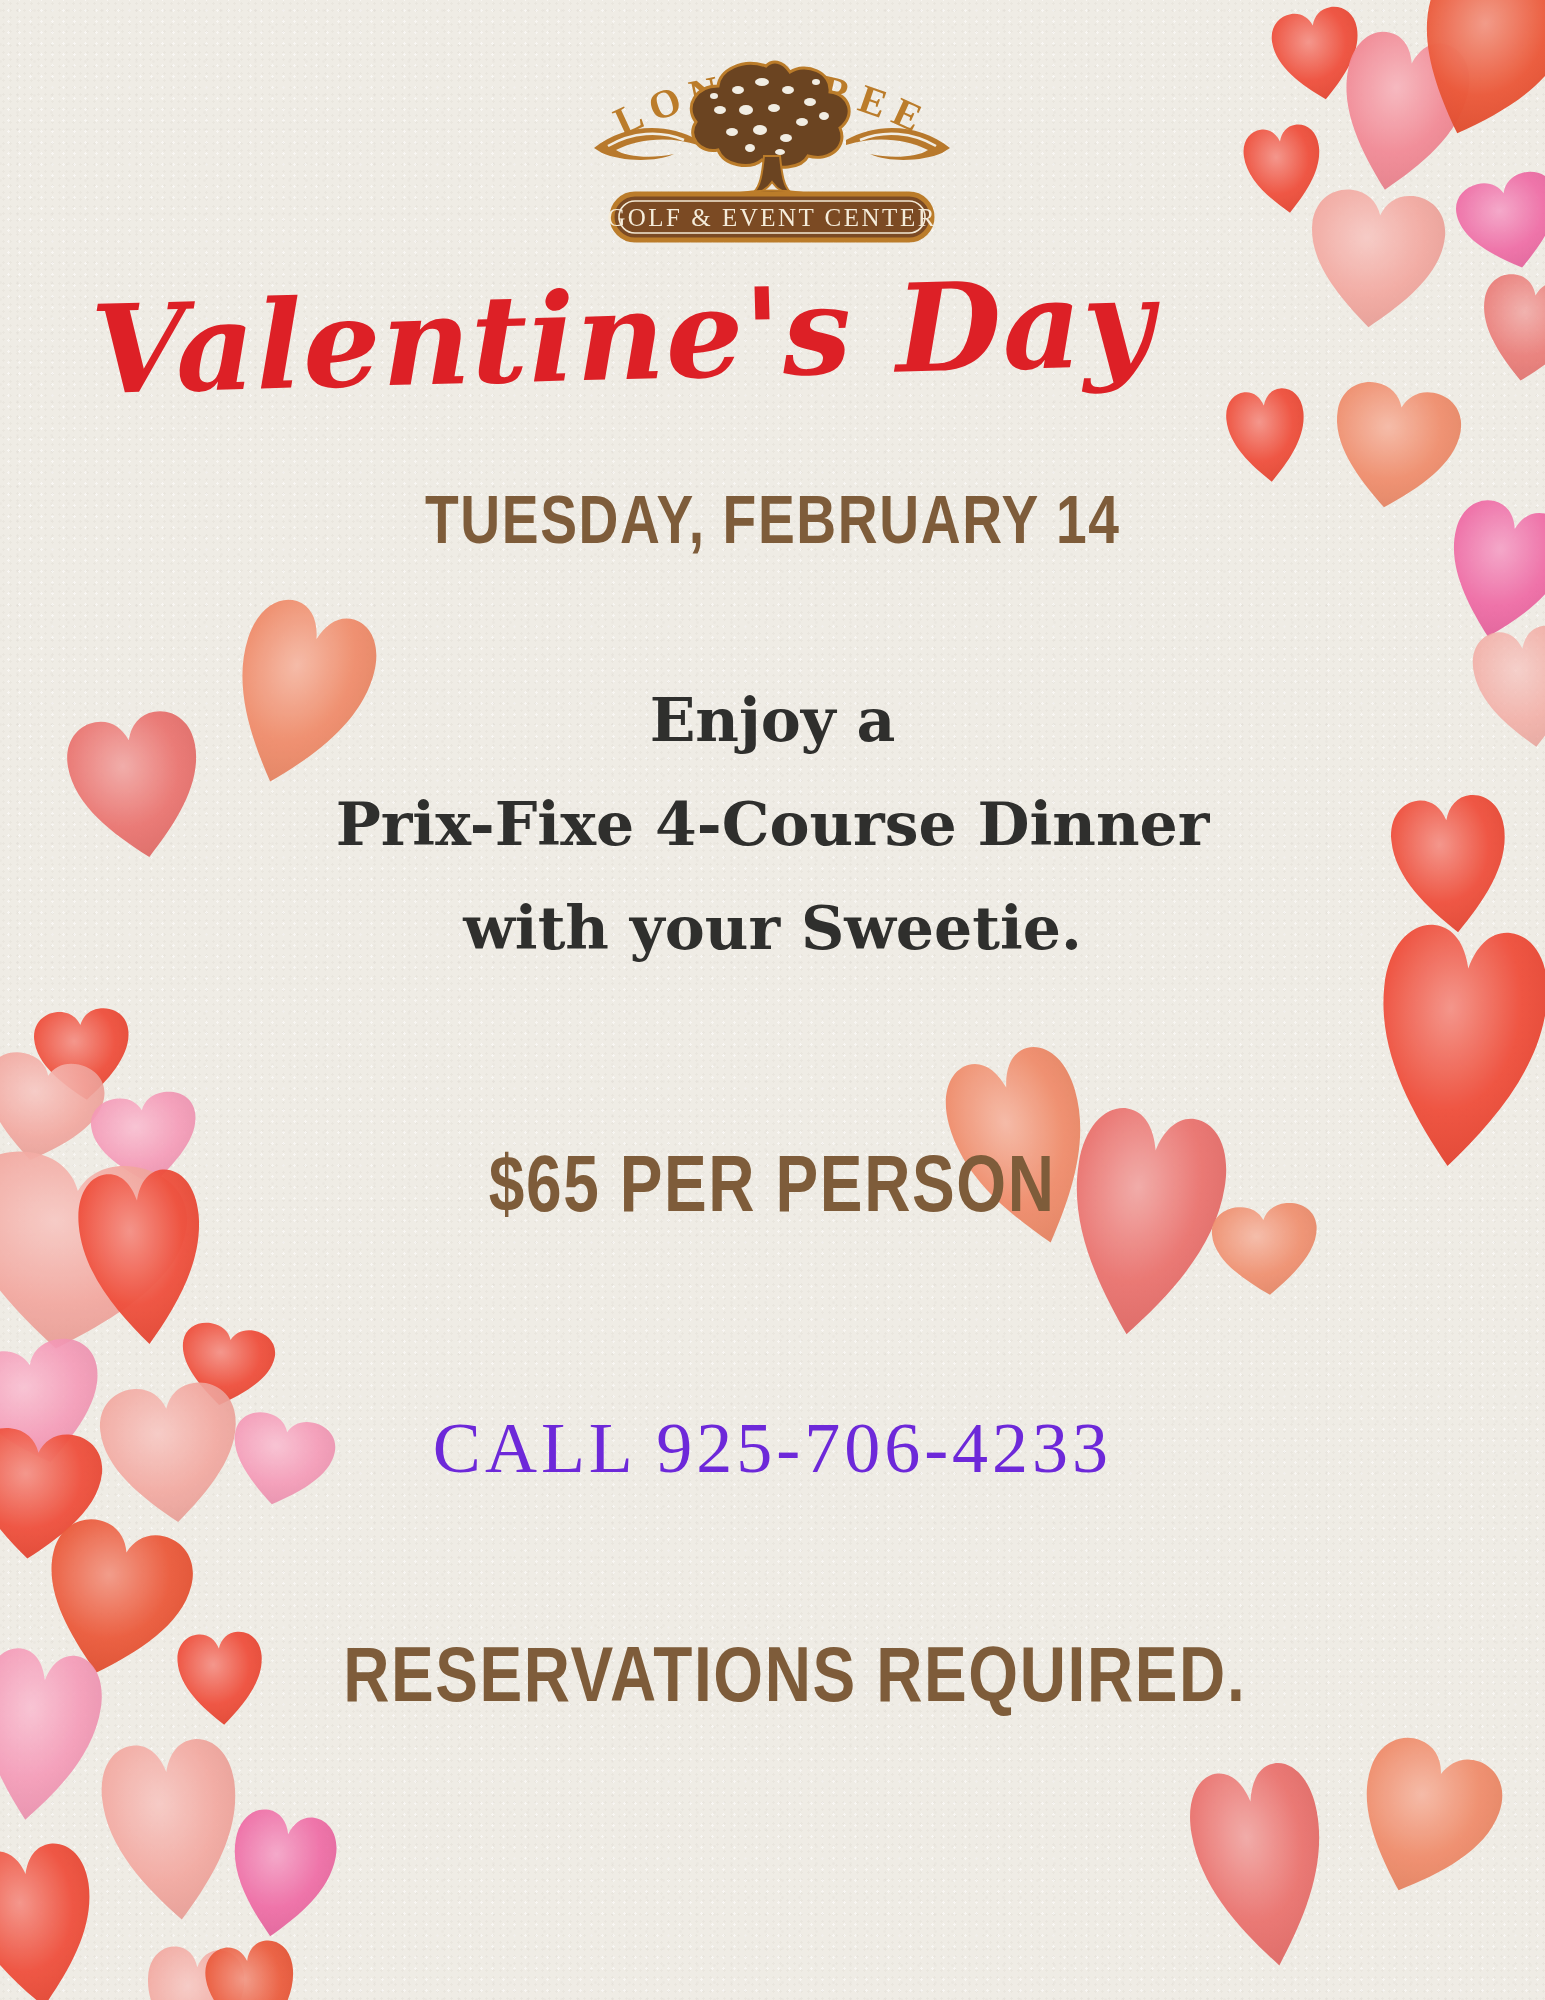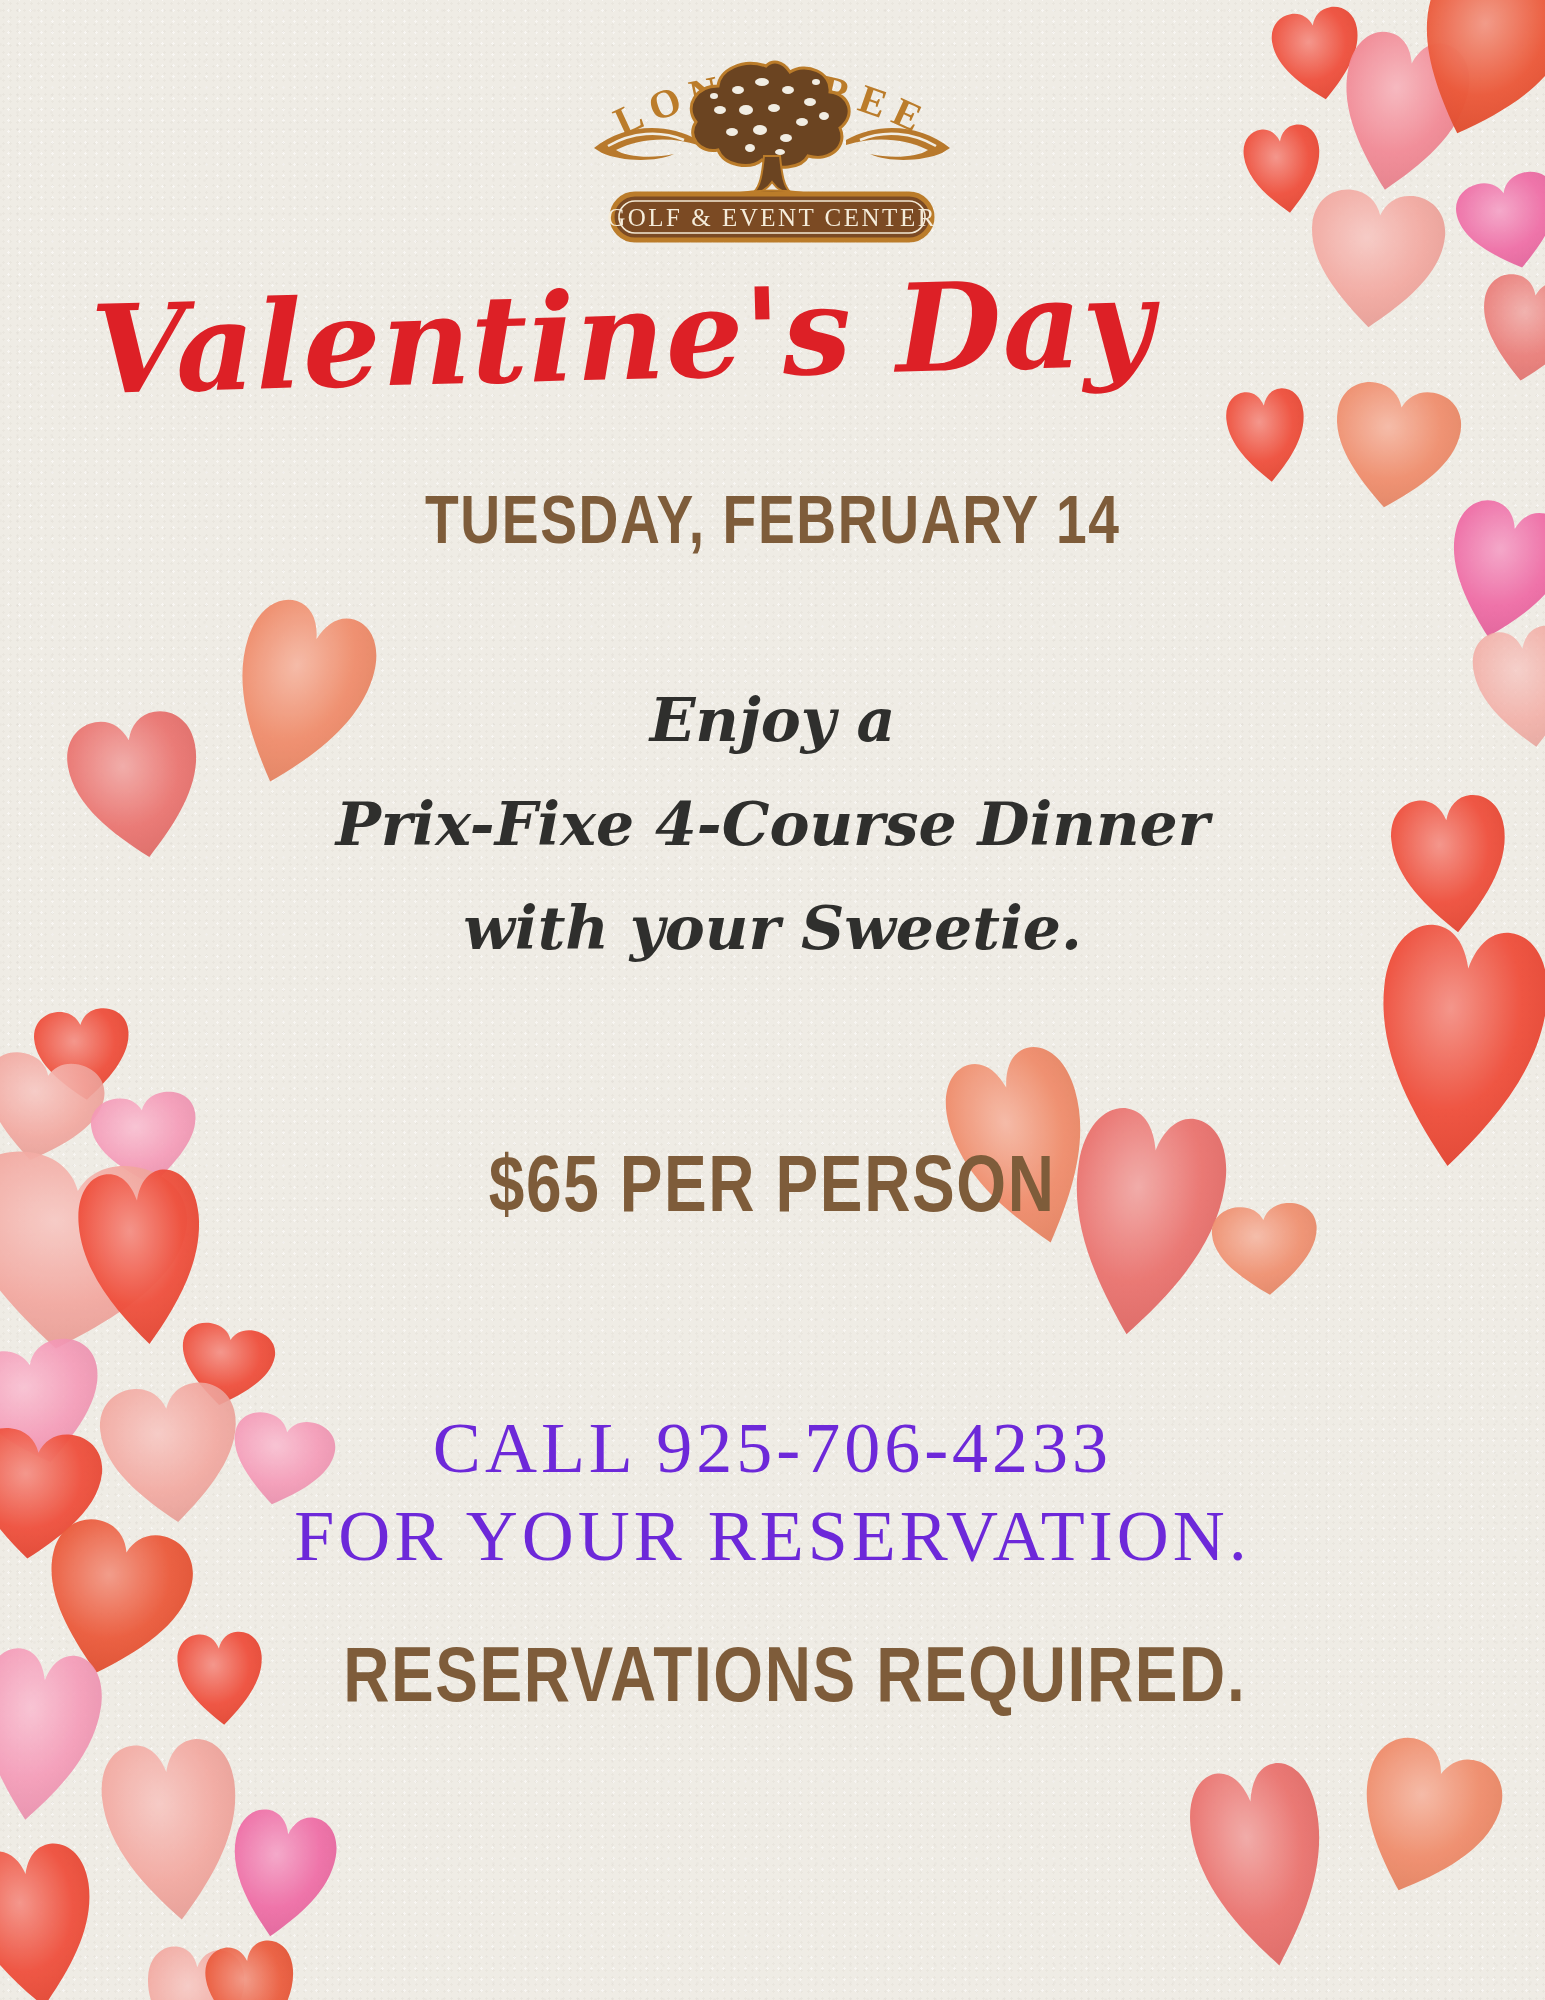--- a/index.html
+++ b/index.html
@@ -25,21 +25,21 @@
 
   .title{
     top:236px;margin:0;font-family:"DejaVu Serif", serif;font-style:italic;font-weight:700;
     font-size:122px;line-height:200px;letter-spacing:1px;
   }
   .title .squeeze{transform:translateX(-150px) rotate(-1.5deg);}
 
   .date{top:474px;font-weight:700;font-size:69px;line-height:92px;letter-spacing:2px;}
   .date .squeeze{transform:scaleX(0.8);}
 
-  .intro{top:668px;font-family:"DejaVu Serif", serif;font-weight:700;font-size:60px;line-height:104px;font-style:italic;}
+  .intro{top:668px;font-family:"DejaVu Serif", serif;font-weight:700;font-size:60px;line-height:104px;}
 
   .price{top:1142px;font-weight:700;font-size:80px;line-height:84px;letter-spacing:2px;}
   .price .squeeze{transform:scaleX(0.8);}
 
   .call{top:1404px;font-family:"Liberation Serif", serif;font-weight:400;font-size:72px;line-height:88px;letter-spacing:4px;}
 
   .required{top:1632px;font-weight:700;font-size:78px;line-height:84px;letter-spacing:2px;padding-left:45px;}
   .required .squeeze{transform:scaleX(0.82);}
 </style>
 </head>
@@ -271,20 +271,19 @@
     <div>Prix-Fixe 4-Course Dinner</div>
     <div>with your Sweetie.</div>
   </div>
 
   <div class="centered price" style="color:#7e5c3a">
     <span class="squeeze">$65 PER PERSON</span>
   </div>
 
   <div class="centered call" style="color:#6d28d9">
     <div>CALL 925-706-4233</div>
-    <div>FOR YOUR RESERVATION.</div>
   </div>
 
   <div class="centered required" style="color:#7e5c3a">
     <span class="squeeze">RESERVATIONS REQUIRED.</span>
   </div>
 
 </div>
 
 </body></html>

